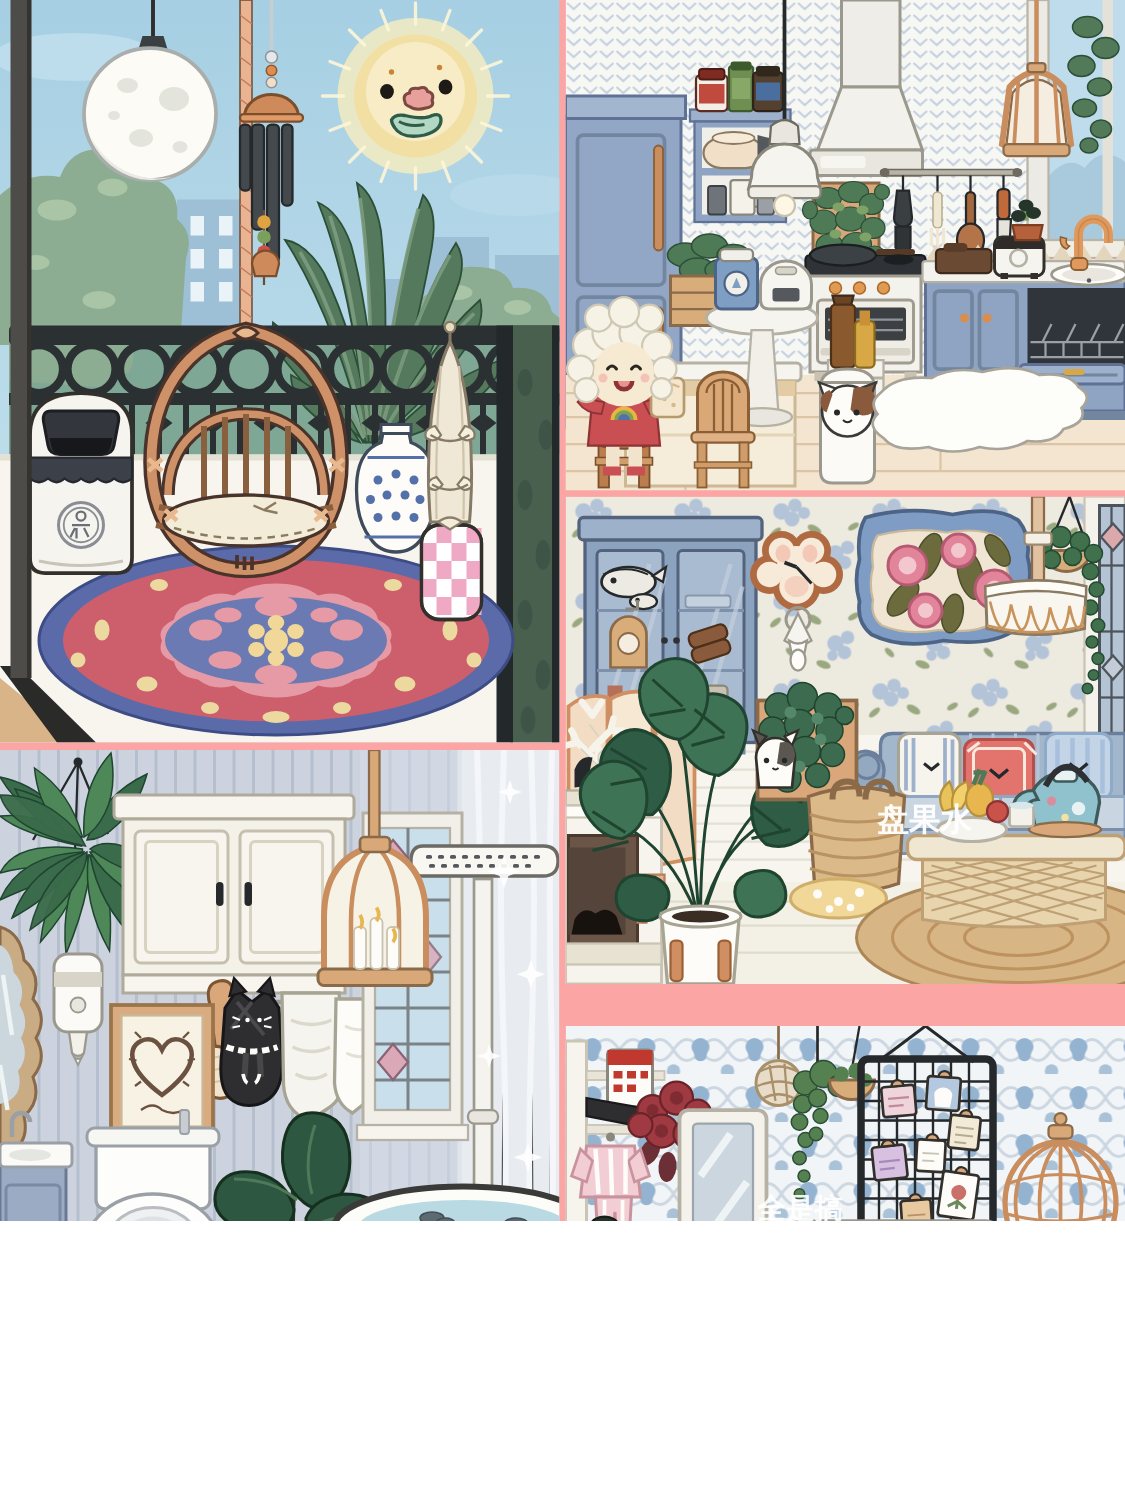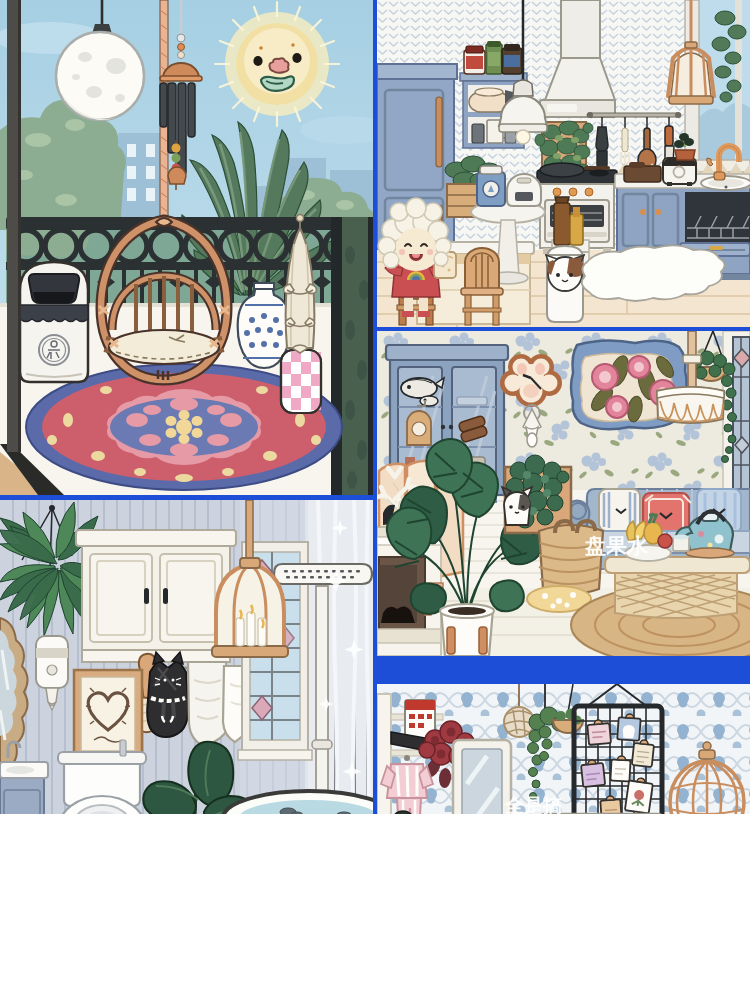--- a/index.html
+++ b/index.html
@@ -1,16 +1,16 @@
 <!DOCTYPE html>
 <html><head>
 <meta charset="utf-8">
 <style>
 html,body{margin:0;padding:0;background:#fff;font-family:"Liberation Sans",sans-serif;}
-#page{position:relative;width:750px;height:814px;background:#1d4ed8;overflow:hidden;}
+#page{position:relative;width:750px;height:814px;background:#fca5a5;overflow:hidden;}
 .pnl{position:absolute;overflow:hidden;}
 </style>
 </head>
 <body>
 <div id="page">
 
 <div class="pnl" style="left:0;top:0;width:373px;height:495px;">
 <svg width="373" height="495" viewBox="0 0 373 495">
 <defs>
 <linearGradient id="sky1" x1="0" y1="0" x2="0" y2="1">

